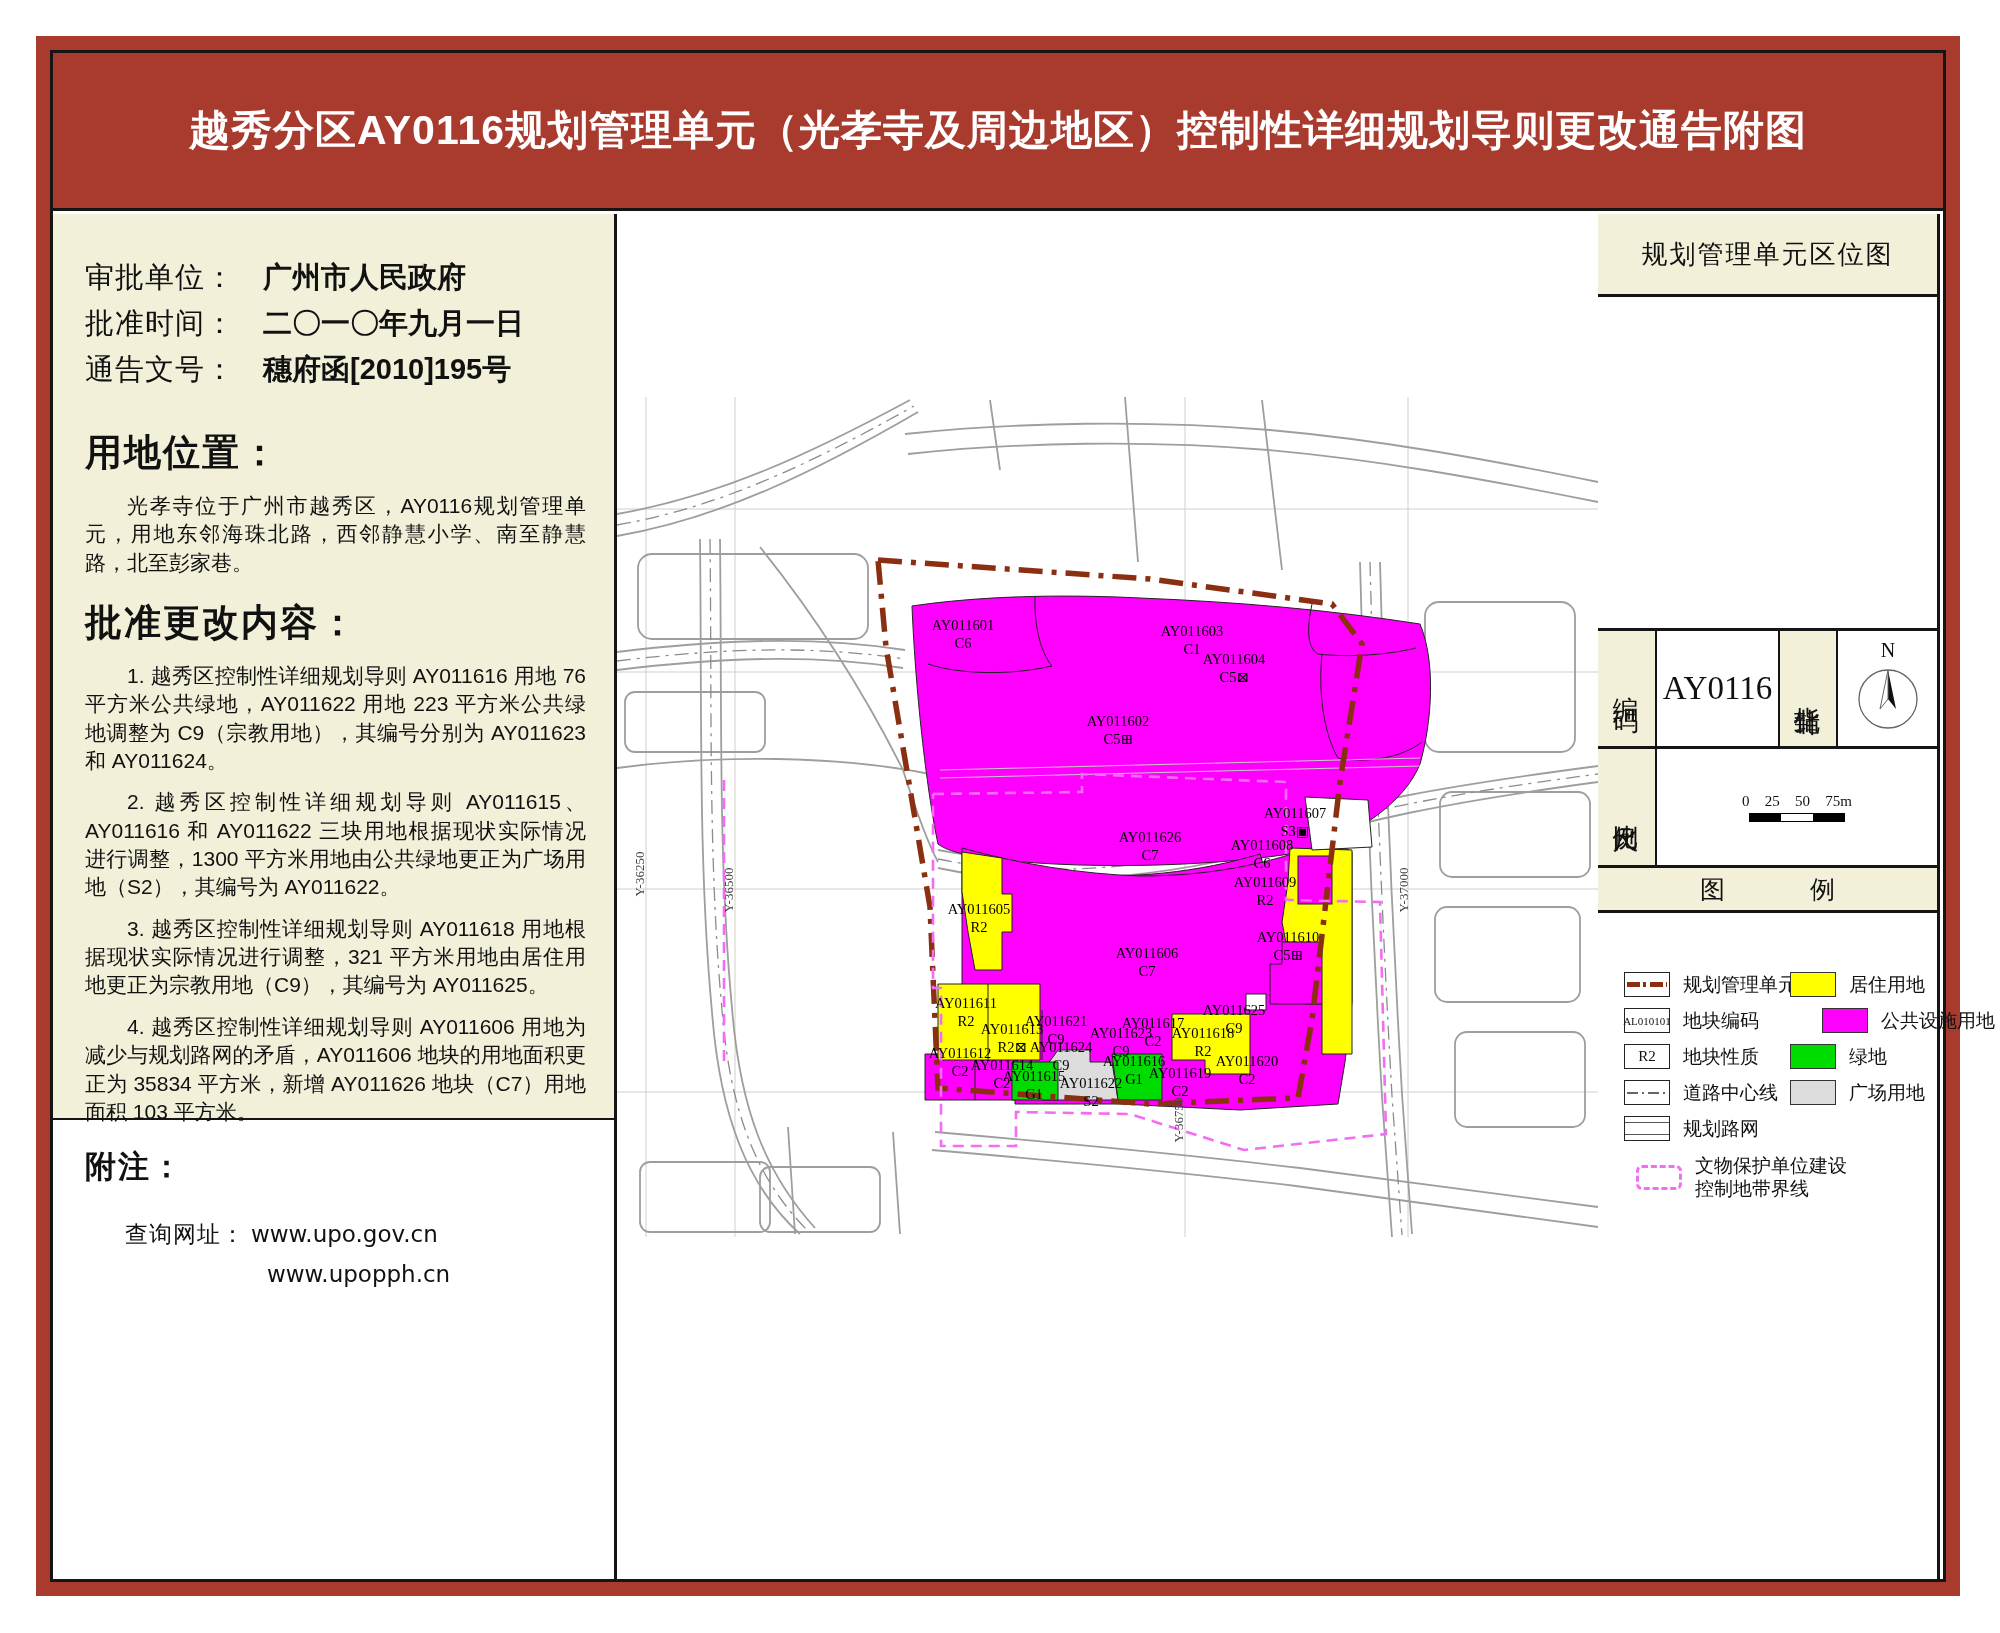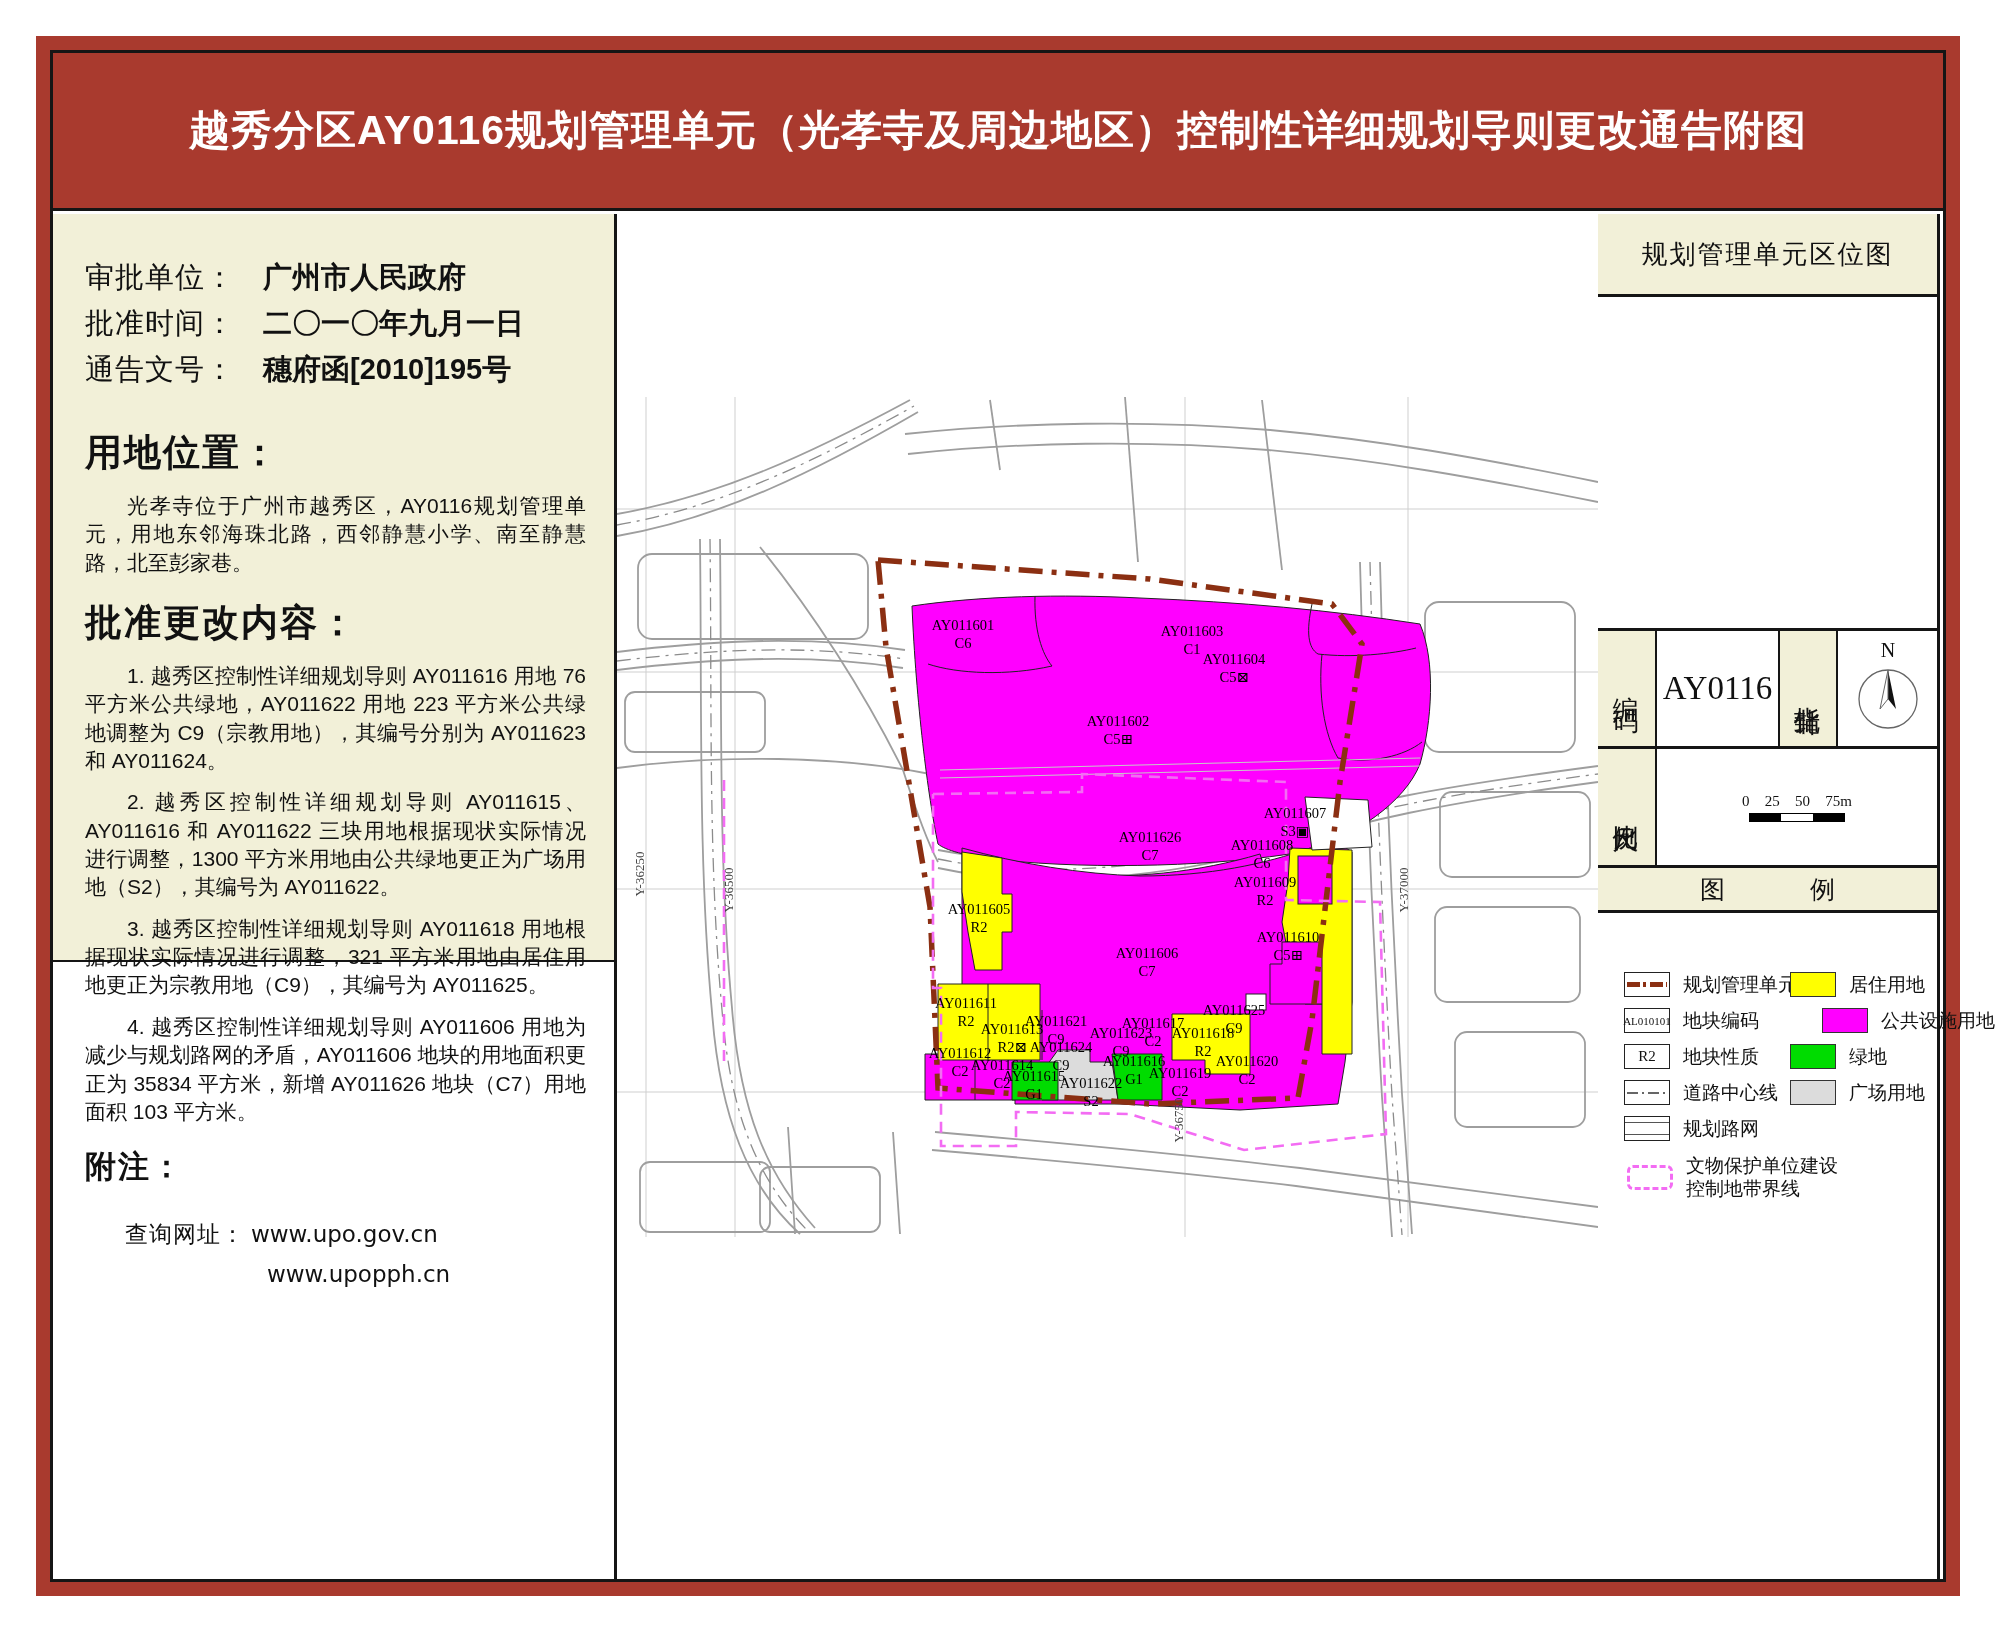--- a/index.html
+++ b/index.html
@@ -18,21 +18,21 @@
   body{width:2000px;height:1633px;background:#fff;position:relative;overflow:hidden;
        font-family:"Liberation Sans","DejaVu Sans",sans-serif;color:var(--ink);}
   .frame{position:absolute;left:36px;top:36px;width:1924px;height:1560px;border:14px solid var(--brick);}
   .inner{position:absolute;inset:0;border:3px solid #151515;background:#fff;}
   .title-bar{position:absolute;left:0;top:0;width:100%;height:158px;background:var(--brick);
              border-bottom:3px solid #151515;display:flex;align-items:center;justify-content:center;}
   .title-bar h1{color:#fff;font-size:41px;font-weight:bold;letter-spacing:1px;white-space:nowrap;}
   .content{position:absolute;left:0;top:161px;right:0;bottom:0;display:flex;}
   
   .left-col{width:564px;border-right:3px solid #151515;position:relative;background:#fff;}
-  .left-beige{position:absolute;left:0;top:0;width:100%;height:748px;background:var(--beige);
+  .left-beige{position:absolute;left:0;top:0;width:100%;height:906px;background:var(--beige);
               border-bottom:2px solid #151515;padding:40px 28px 0 32px;}
   .approval{margin-bottom:36px;}
   .approval-row{display:flex;font-size:29px;line-height:46px;}
   .approval-row .lab{width:178px;letter-spacing:1px;}
   .approval-row .val{font-weight:bold;}
   .panel-heading{font-size:37px;font-weight:bold;margin:21px 0 14px 0;letter-spacing:2px;}
   .body-par{font-size:21px;line-height:1.35;text-align:justify;text-indent:2em;margin-bottom:13px;}
   .notes-heading{font-size:31px;font-weight:bold;margin:20px 0 26px 0;letter-spacing:2px;}
   .site-row{display:flex;font-size:23px;line-height:40px;padding-left:40px;}
   .site-row .lab{letter-spacing:1px;}
@@ -431,21 +431,21 @@
                 </div>
               </div>
               <div class="lg-row" style="left: 26px; top: 144px;">
                 <div class="sw">
                   <div class="rnet"></div>
                 </div>
                 <div class="lg-label">
                   <div>规划路网</div>
                 </div>
               </div>
-              <div class="lg-row" style="left: 29px; top: 182px;">
+              <div class="lg-row" style="left: 38px; top: 182px;">
                 <div class="sw-heritage"></div>
                 <div class="lg-label">
                   <div>文物保护单位建设</div>
                   <div>控制地带界线</div>
                 </div>
               </div>
               <div class="lg-row" style="left: 192px; top: 0px;">
                 <div class="lg-swatch-colored" style="background: rgb(255, 255, 0);"></div>
                 <div class="lg-label">
                   <div>居住用地</div>

